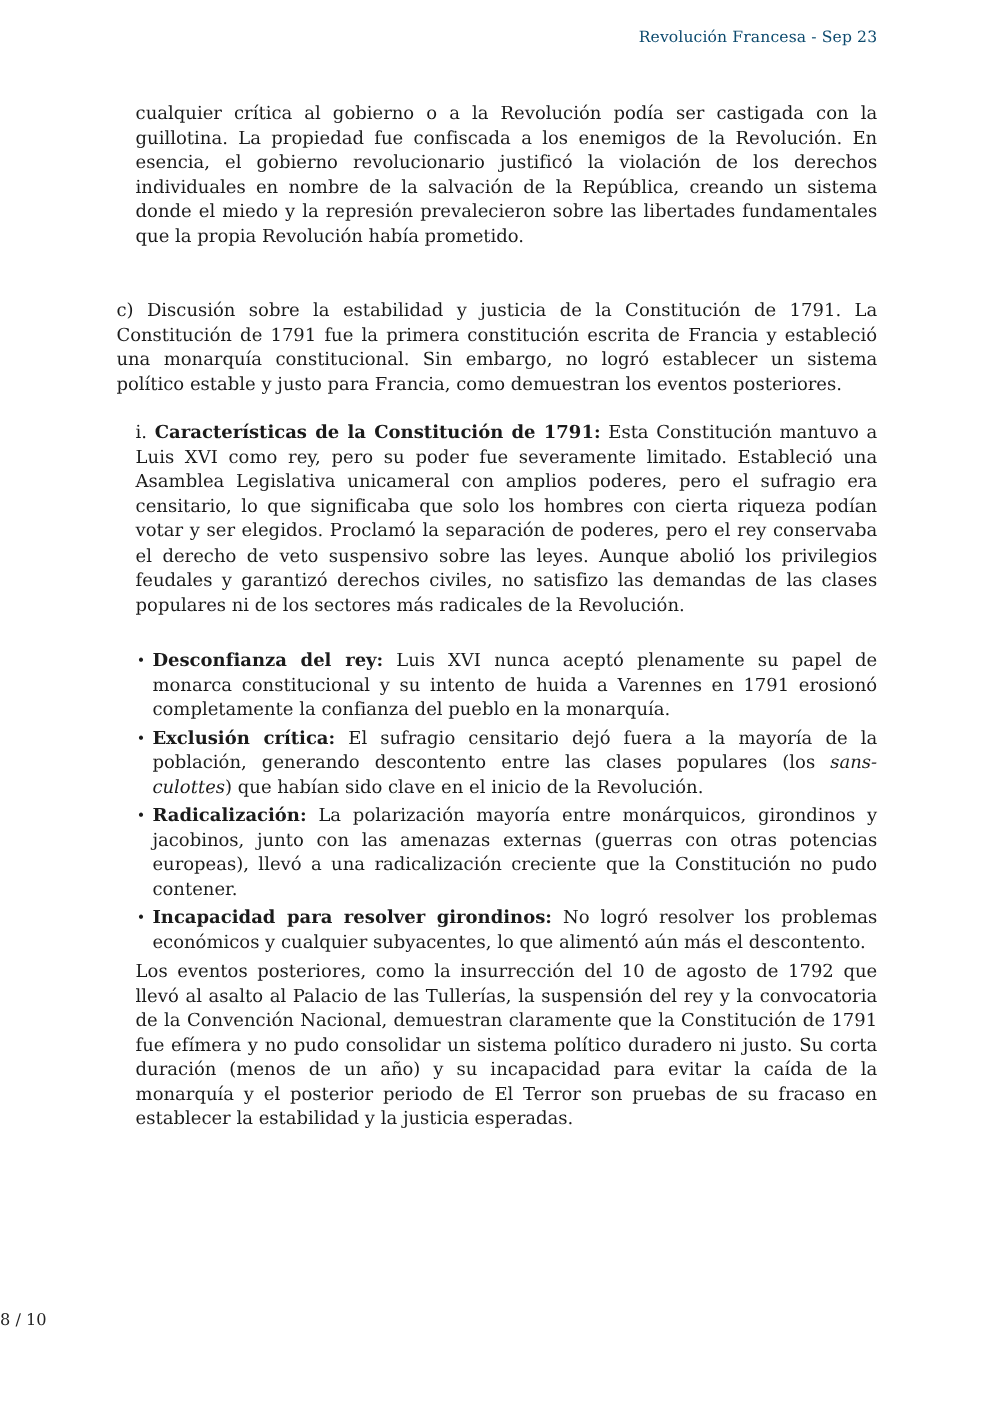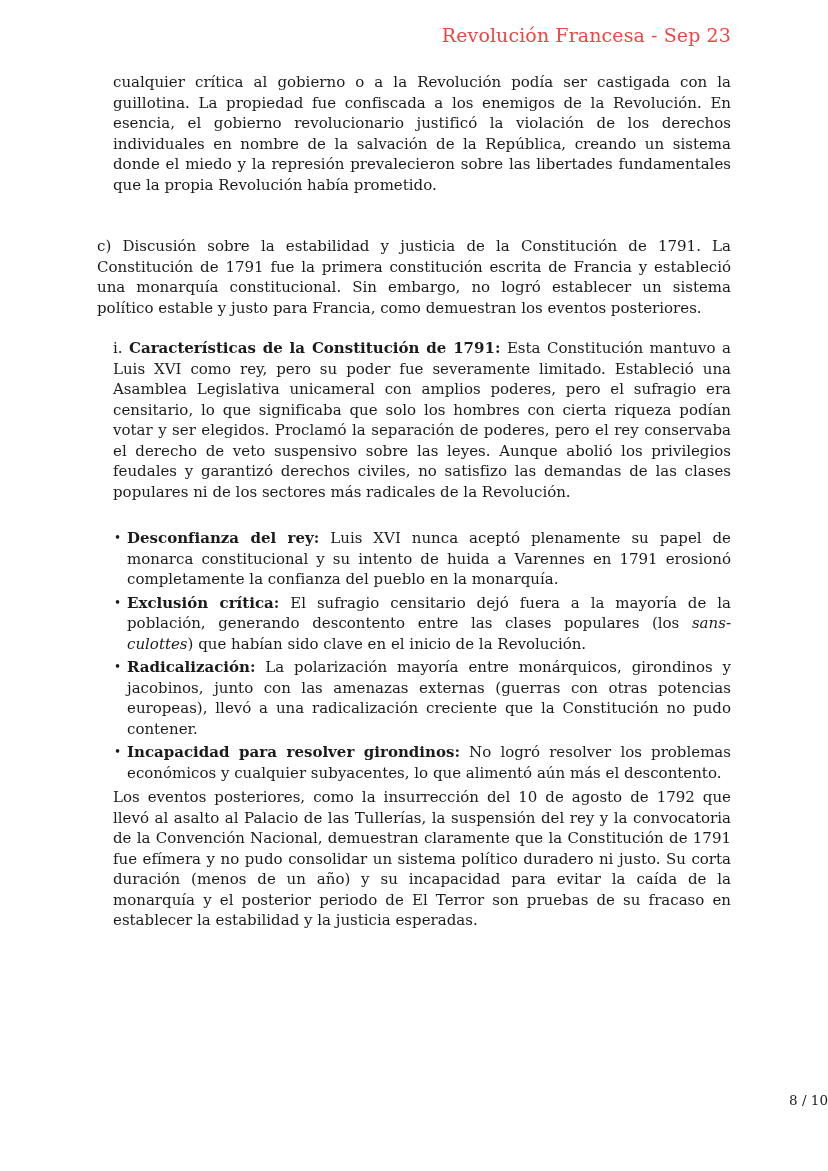--- a/index.html
+++ b/index.html
@@ -12,27 +12,27 @@
     height: 1171px;
     position: relative;
     overflow: hidden;
     font-family: "DejaVu Serif", "Liberation Serif", serif;
     color: #1b1b1b;
   }
   .page-header {
     position: absolute;
     top: 24px;
     right: 97px;
-    font-size: 19px;
-    color: #ef4444;
+    font-size: 13px;
+    color: #0c4a6e;
     letter-spacing: 0.1px;
   }
   .content {
     position: absolute;
-    top: 72px;
+    top: 84px;
     left: 97px;
     width: 634px;
     font-size: 15px;
     line-height: 20.5px;
     text-align: justify;
   }
   .content p { margin: 0; }
   .indented { margin-left: 16px !important; }
   .para-terror   { margin-bottom: 41px !important; }
   .para-c        { margin-bottom: 20px !important; }
@@ -56,21 +56,21 @@
     left: -13px;
     top: 0;
     font-size: 12px;
     line-height: 20.5px;
   }
   .page-footer {
     position: absolute;
     top: 1092px;
     left: 0;
     width: 828px;
-    text-align: right;
+    text-align: left;
     font-size: 13.5px;
     color: #222222;
   }
 </style>
 </head>
 <body>
 
 <div class="page-header">Revolución Francesa - Sep 23</div>
 
 <div class="content">

